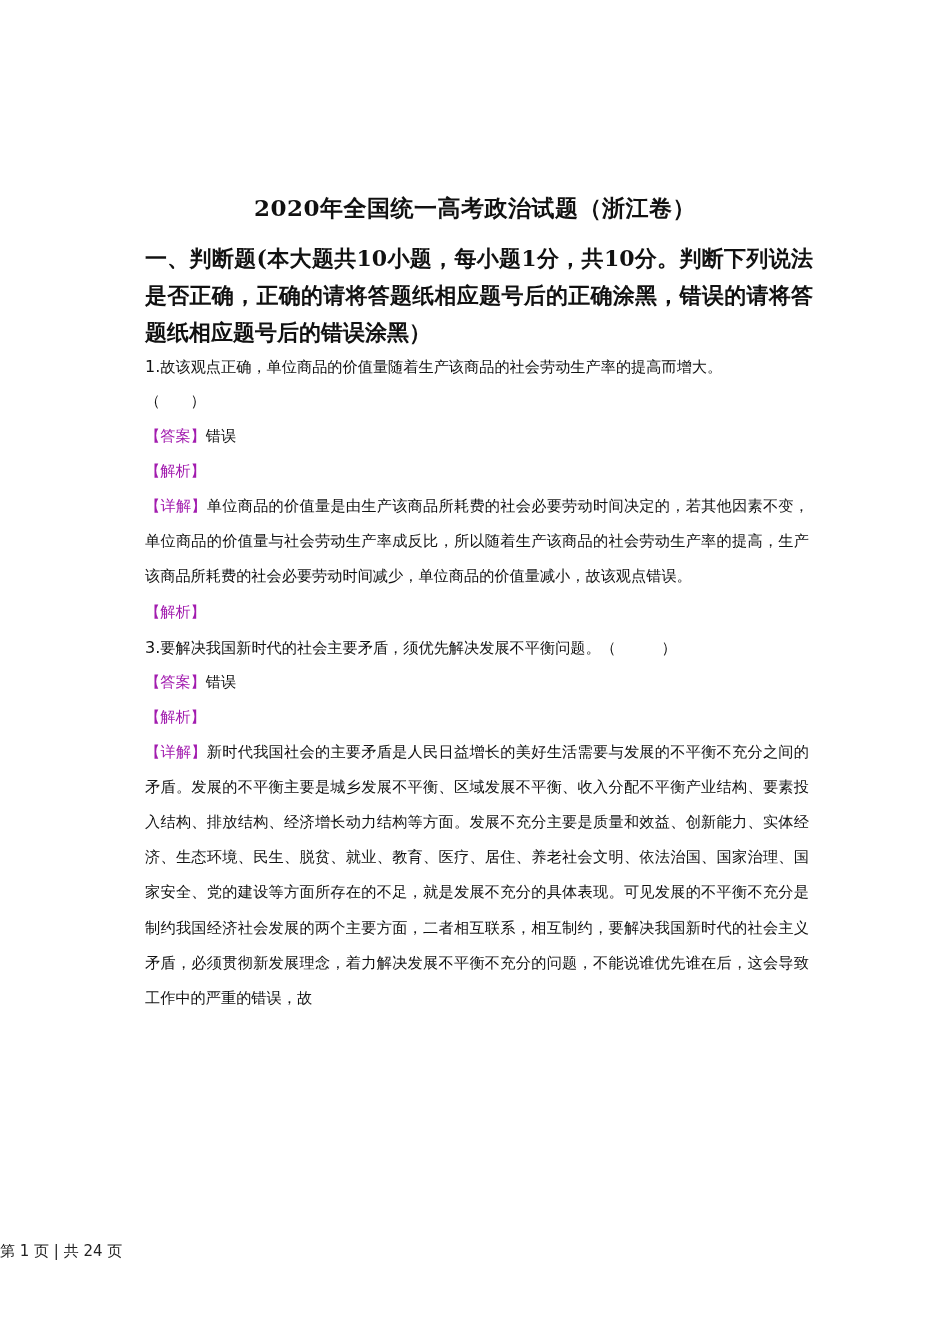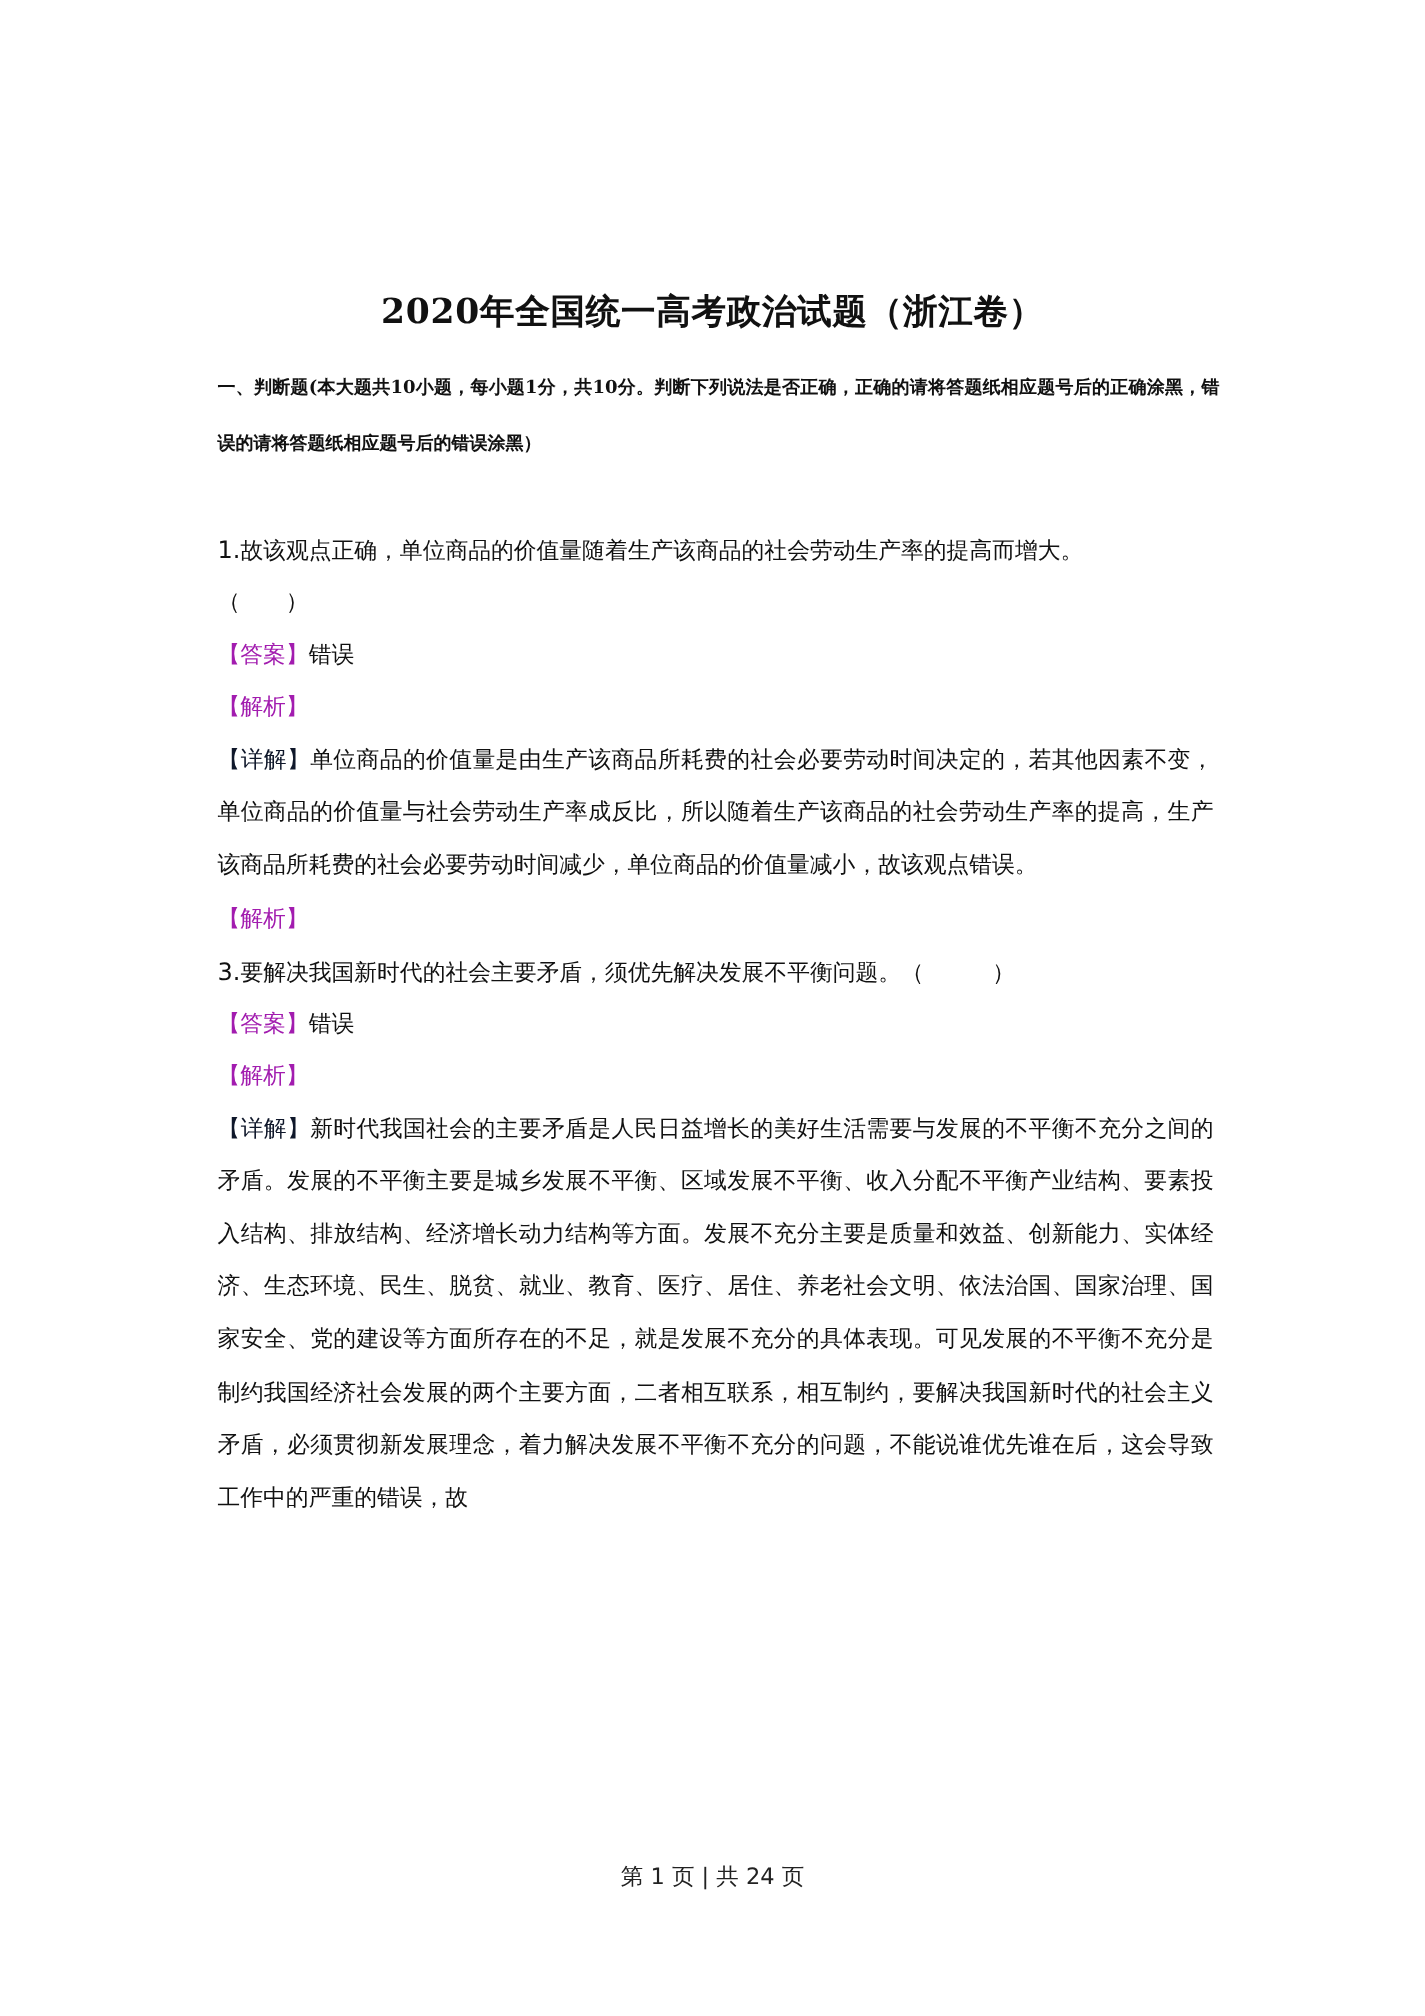--- a/index.html
+++ b/index.html
@@ -24,21 +24,21 @@
       font-size: 23px;
       font-weight: bold;
       letter-spacing: 0.5px;
       line-height: 36px;
     }
     .section-heading {
       position: absolute;
       left: 145px;
       top: 240px;
       width: 668px;
-      font-size: 12px;
+      font-size: 22px;
       font-weight: bold;
       line-height: 37px;
       text-align: justify;
       text-align-last: left;
     }
     .content {
       position: absolute;
       left: 145px;
       top: 349px;
       width: 664px;
@@ -57,32 +57,32 @@
       line-height: 35.2px;
     }
     .q-num {
       font-family: "DejaVu Sans", "Liberation Sans", sans-serif;
       font-size: 16px;
     }
     .tag {
       color: #a21caf;
     }
     .tag-dark {
-      color: #0f172a;
+      color: #a21caf;
     }
     .blank {
       display: inline-block;
       white-space: pre;
     }
     .footer {
       position: absolute;
       left: 0;
       width: 950px;
       top: 1242px;
-      text-align: center;
+      text-align: left;
       font-family: "DejaVu Sans", "Liberation Sans", sans-serif;
       font-size: 15px;
       color: #222222;
     }
   </style>
 </head>
 <body>
 
 <div>
 

